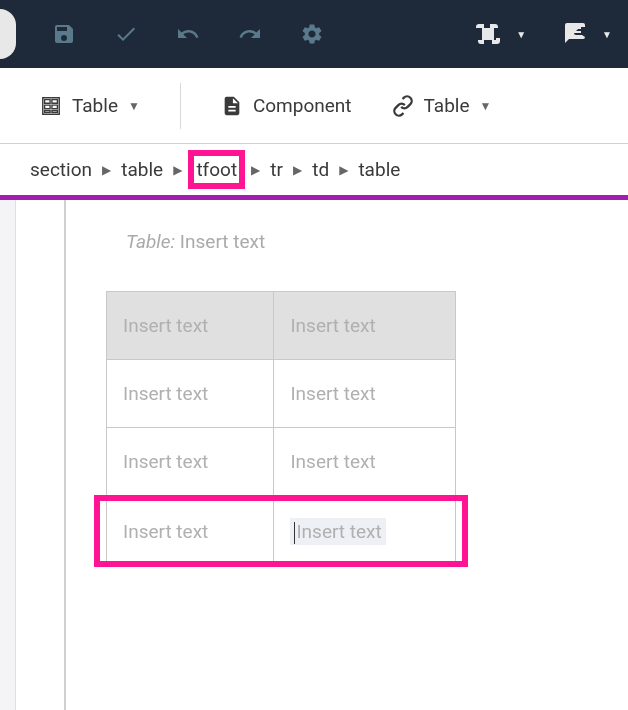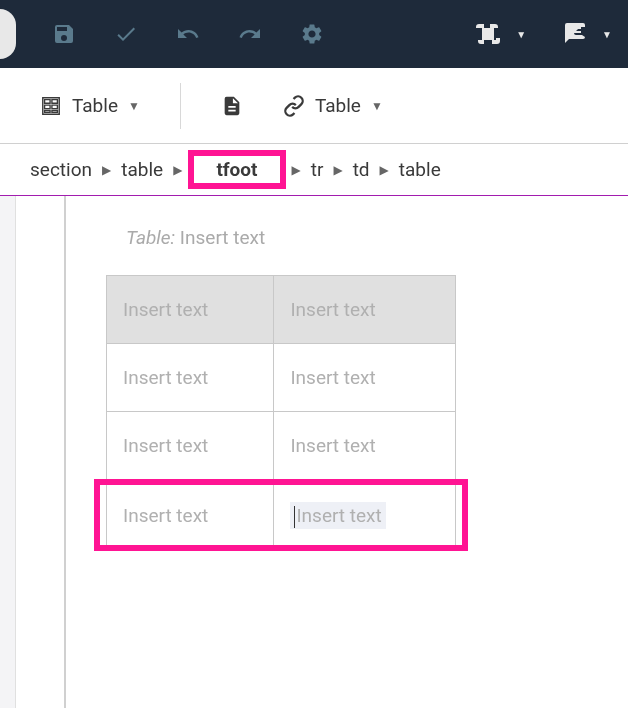--- a/index.html
+++ b/index.html
@@ -91,36 +91,35 @@
       height: 46px;
       background: #d8d8d8;
     }
     .breadcrumb {
       display: flex;
       align-items: center;
       padding: 14px 30px;
       gap: 6px;
       font-size: 19px;
       color: #3a3a3a;
-      border-bottom: 1px solid #a21caf;
+      border-bottom: 5px solid #a21caf;
       position: relative;
     }
     .breadcrumb-item {
       cursor: pointer;
     }
     .breadcrumb-sep {
       color: #666;
       font-size: 12px;
       margin: 0 4px;
     }
     .breadcrumb-highlight {
       border: 6px solid #ff1493;
-      padding: 2px 22px;
+      padding: 2px 2px;
       margin: -8px -4px;
-      font-weight: bold;
     }
     .content-area {
       display: flex;
       height: calc(100% - 68px - 76px - 54px);
     }
     .left-gutter {
       width: 16px;
       background: #f4f4f6;
       border-right: 1px solid #e0e0e0;
     }
@@ -128,21 +127,21 @@
       width: 50px;
       border-right: 2px solid #d0d0d0;
     }
     .editor-content {
       flex: 1;
       padding: 30px 30px 30px 40px;
     }
     .table-label {
       font-size: 19px;
       color: #aaa;
-      margin-bottom: 26px;
+      margin-bottom: 38px;
       margin-left: 20px;
     }
     .table-label .prefix {
       font-style: italic;
     }
     .data-table {
       border-collapse: collapse;
       width: 350px;
       margin-left: 0;
     }
@@ -241,20 +240,21 @@
     <span>Table</span>
     <span class="menu-caret">▼</span>
   </div>
 
   <div class="menu-divider"></div>
 
   <div class="menu-item">
     <svg viewBox="0 0 24 24">
         <path d="M14 2H6a2 2 0 0 0-2 2v16a2 2 0 0 0 2 2h12a2 2 0 0 0 2-2V8l-6-6zm-1 7V3.5L18.5 9H13zm-5 3h8v2H8v-2zm0 4h8v2H8v-2z"></path>
       </svg>
+    <span>Component</span>
   </div>
 
   <div class="menu-item">
     <svg viewBox="0 0 24 24">
         <path d="M10 13a5 5 0 0 0 7.07 0l3-3a5 5 0 0 0-7.07-7.07l-1.5 1.5M14 11a5 5 0 0 0-7.07 0l-3 3a5 5 0 0 0 7.07 7.07l1.5-1.5" fill="none" stroke="#3a3a3a" stroke-width="2.5"></path>
       </svg>
     <span>Table</span>
     <span class="menu-caret">▼</span>
   </div>
 </div>

